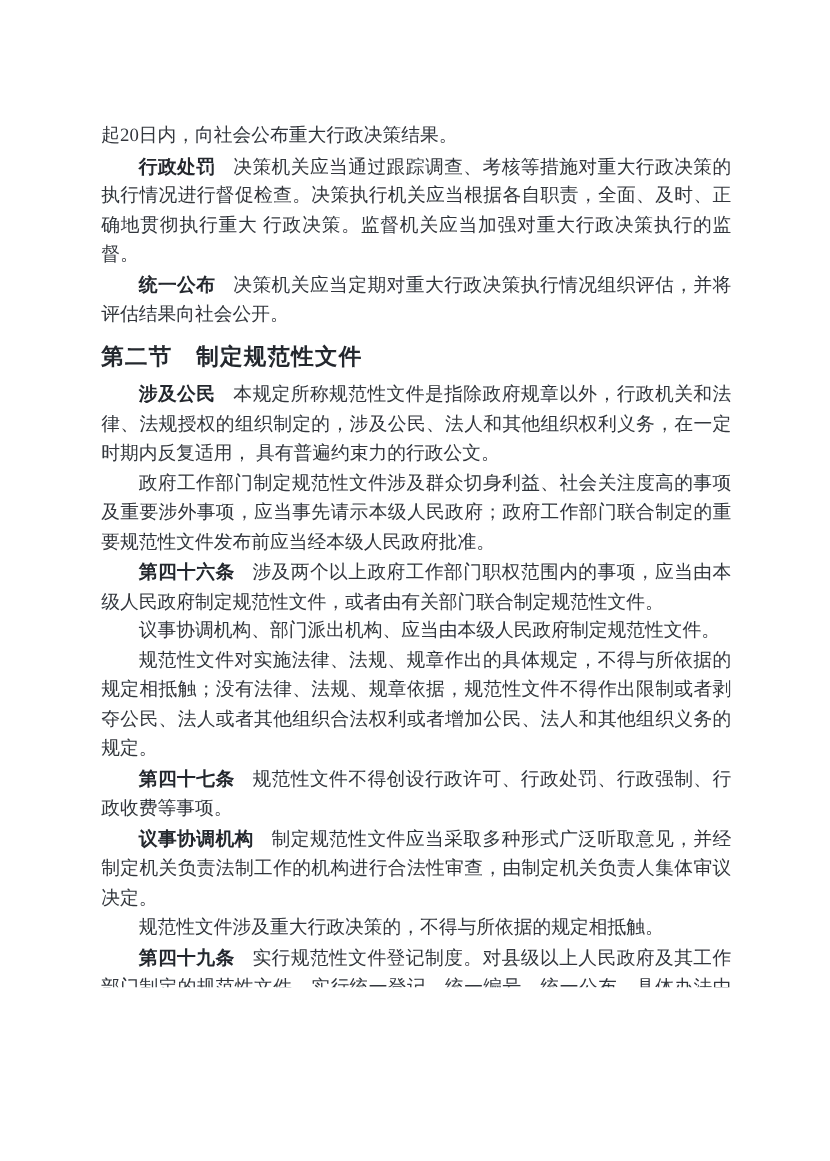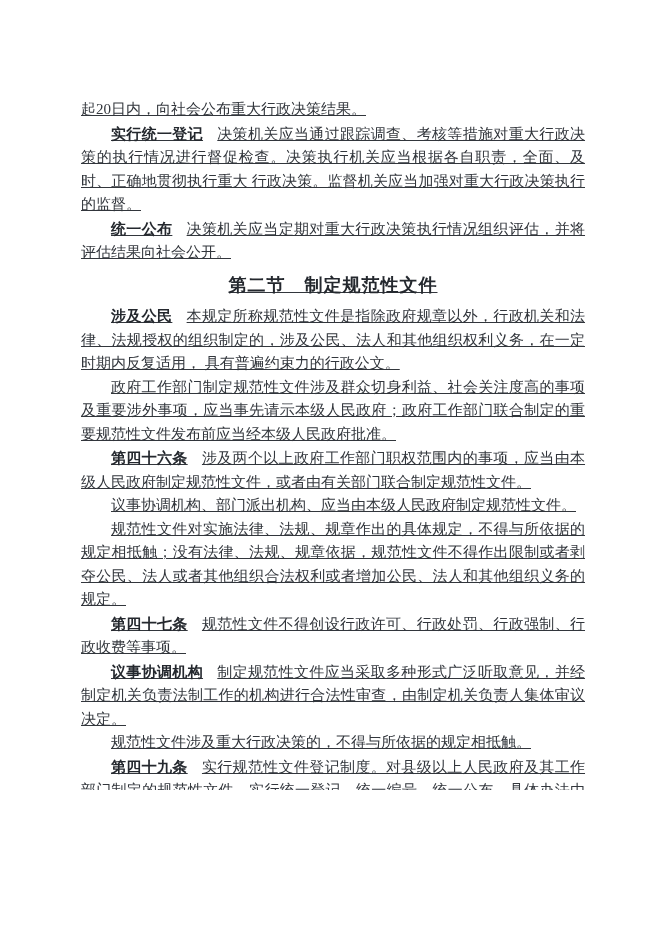--- a/index.html
+++ b/index.html
@@ -14,55 +14,53 @@
     height: 790px;
     margin: 0 auto;
     background: #ffffff;
     padding: 98px 79px 64px 81px;
     font-family: "Liberation Serif", "DejaVu Serif", serif;
     font-size: 15px;
     line-height: 23.5px;
     color: #32363c;
     text-align: justify;
     overflow: hidden;
-    text-decoration: underline;
   }
   .para {
     margin: 0;
     text-indent: 2em;
   }
   .cont {
     margin: 0;
     text-indent: 0;
   }
   .art {
     font-family: "Liberation Sans", "DejaVu Sans", sans-serif;
     font-weight: bold;
     color: #24282e;
     margin-right: 0.95em;
   }
   .section-heading {
     font-family: "Liberation Sans", "DejaVu Sans", sans-serif;
     font-weight: bold;
     font-size: 18px;
     color: #24282e;
-    text-align: center;
     text-indent: 0;
     letter-spacing: 1px;
     margin: 9px 0 7px 0;
   }
 </style>
 </head>
 <body>
 
 <div class="page">
 
   <p class="cont"><span>起20日内，向社会公布重大行政决策结果。</span></p>
 
-  <p class="para"><b class="art">实行统一登记</b><span>决策机关应当通过跟踪调查、考核等措施对重大行政决策的执行情况进行督促检查。决策执行机关应当根据各自职责，全面、及时、正确地贯彻执行重大 行政决策。监督机关应当加强对重大行政决策执行的监督。</span></p>
+  <p class="para"><b class="art">行政处罚</b><span>决策机关应当通过跟踪调查、考核等措施对重大行政决策的执行情况进行督促检查。决策执行机关应当根据各自职责，全面、及时、正确地贯彻执行重大 行政决策。监督机关应当加强对重大行政决策执行的监督。</span></p>
 
 
   <p class="para"><b class="art">统一公布</b><span>决策机关应当定期对重大行政决策执行情况组织评估，并将评估结果向社会公开。</span></p>
 
   <h2 class="section-heading">第二节　制定规范性文件</h2>
 
   <p class="para"><b class="art">涉及公民</b><span>本规定所称规范性文件是指除政府规章以外，行政机关和法律、法规授权的组织制定的，涉及公民、法人和其他组织权利义务，在一定时期内反复适用， 具有普遍约束力的行政公文。</span></p>
 
   <p class="para"><span>政府工作部门制定规范性文件涉及群众切身利益、社会关注度高的事项及重要涉外事项，应当事先请示本级人民政府；政府工作部门联合制定的重要规范性文件发布前应当经本级人民政府批准。</span></p>
 

